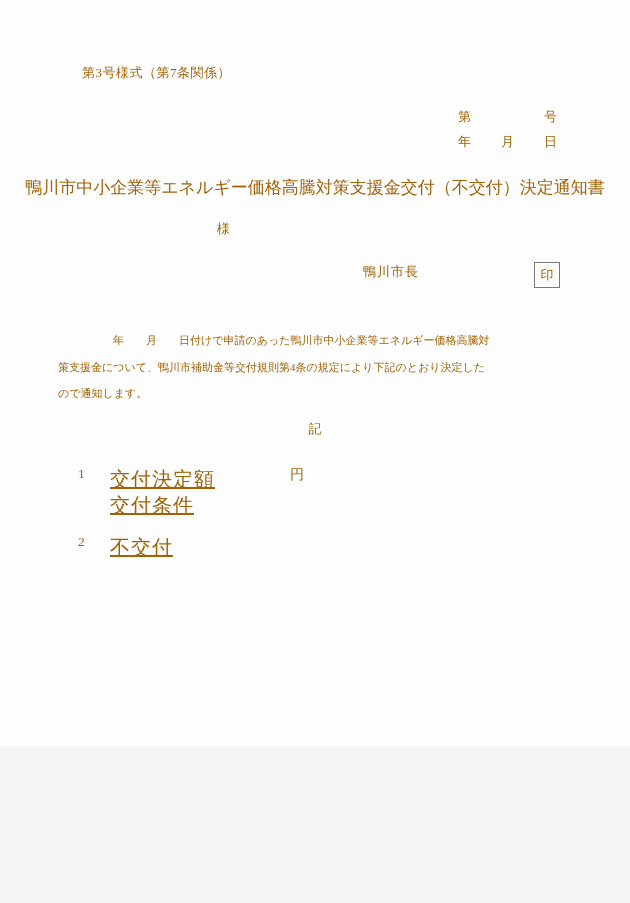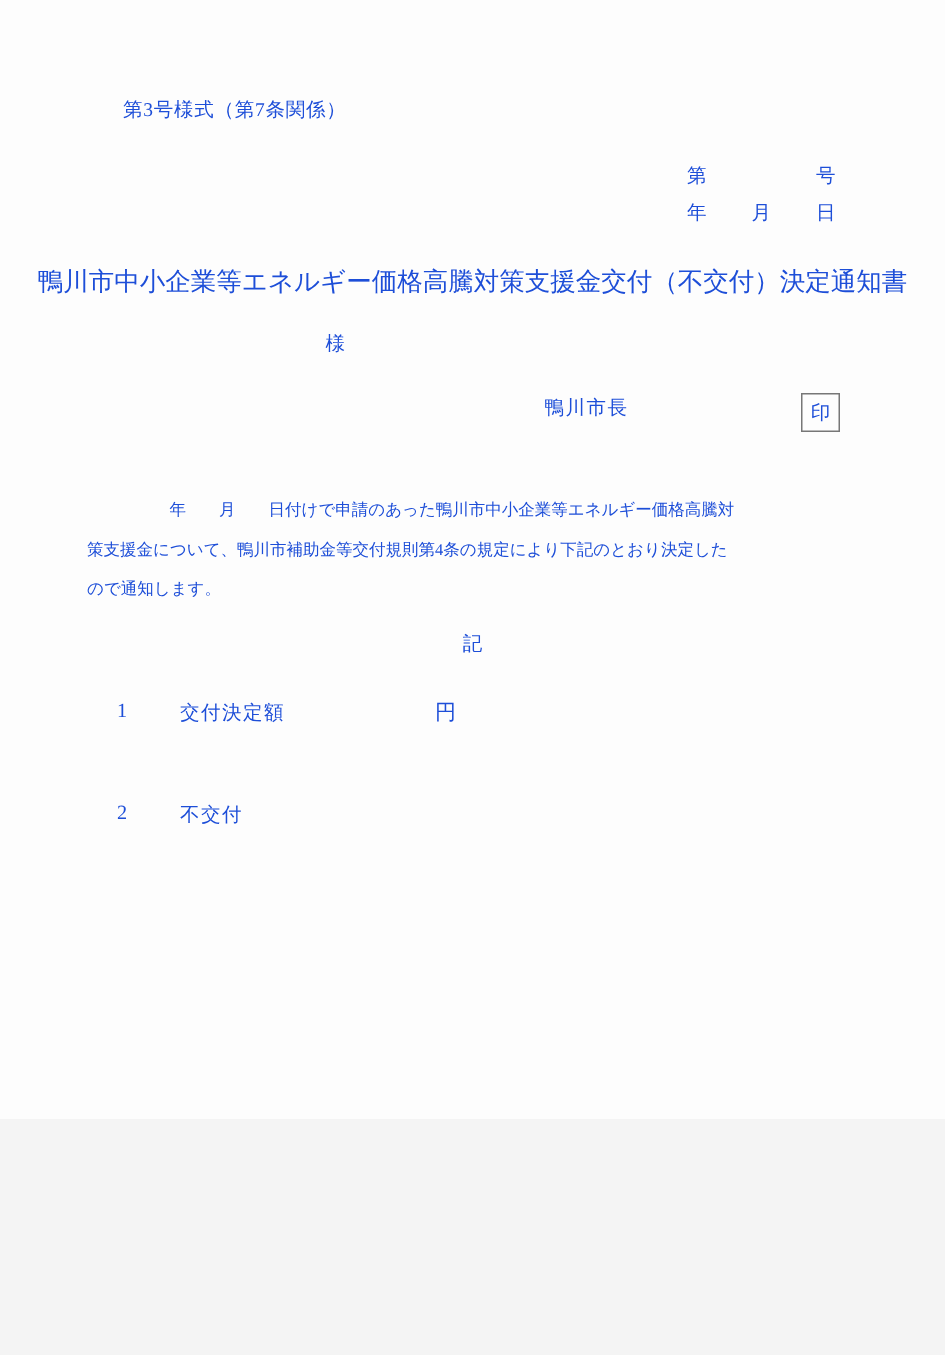--- a/index.html
+++ b/index.html
@@ -5,21 +5,21 @@
   html,body { margin:0; padding:0; }
   body {
     width:630px; height:903px;
     background:#f4f4f4;
     font-family:"Liberation Serif","DejaVu Serif",serif;
   }
   .page {
     position:relative;
     width:630px; height:746px;
     background:#fdfdfd;
-    color:#1d4ed8;
+    color:#a16207;
     overflow:hidden;
   }
   .txt { position:absolute; font-size:13px; line-height:16px; white-space:pre; }
 
   .form-number { left:82px; top:65px; letter-spacing:0.5px; }
 
   .doc-number-line {
     position:absolute; left:458px; top:108px; width:99px;
     display:flex; justify-content:space-between;
     font-size:13px;
@@ -51,21 +51,21 @@
   .bl1 { top:354px; }
   .bl2 { top:381px;font-family:Liberation Mono, monospace; }
 
   .record-marker {
     position:absolute; left:0; top:420px; width:630px;
     text-align:center; font-size:13px;
   }
 
   .item-row { position:absolute; left:0; right:0; height:18px; }
   .item-num    { position:absolute; left:78px;  font-size:13.5px; }
-  .item-label  { position:absolute; left:120px; font-size:13px; letter-spacing:1px; }
+  .item-label  { position:absolute; left:110px; font-size:20px; letter-spacing:1px;text-decoration:underline; }
   .item-suffix { position:absolute; left:290px; font-size:14px; }
   .r1a { top:466px; }
   .r1b { top:492px; }
   .r2a { top:534px; }
   .r2b { top:560px; }
 </style>
 </head>
 <body>
 
 <div class="page">
@@ -98,20 +98,23 @@
   <div class="txt body-line bl2">ので通知します。</div>
 
   <div class="record-marker">記</div>
 
   <div class="item-row r1a">
     <span class="item-num">1</span>
     <span class="item-label">交付決定額</span>
     <span class="item-suffix">円</span>
   </div>
 
+  <div class="item-row r1b">
+    <span class="item-label">交付条件</span>
+  </div>
 
   <div class="item-row r2a">
     <span class="item-num">2</span>
     <span class="item-label">不交付</span>
   </div>
 
 
 </div>
 
 </body></html>

